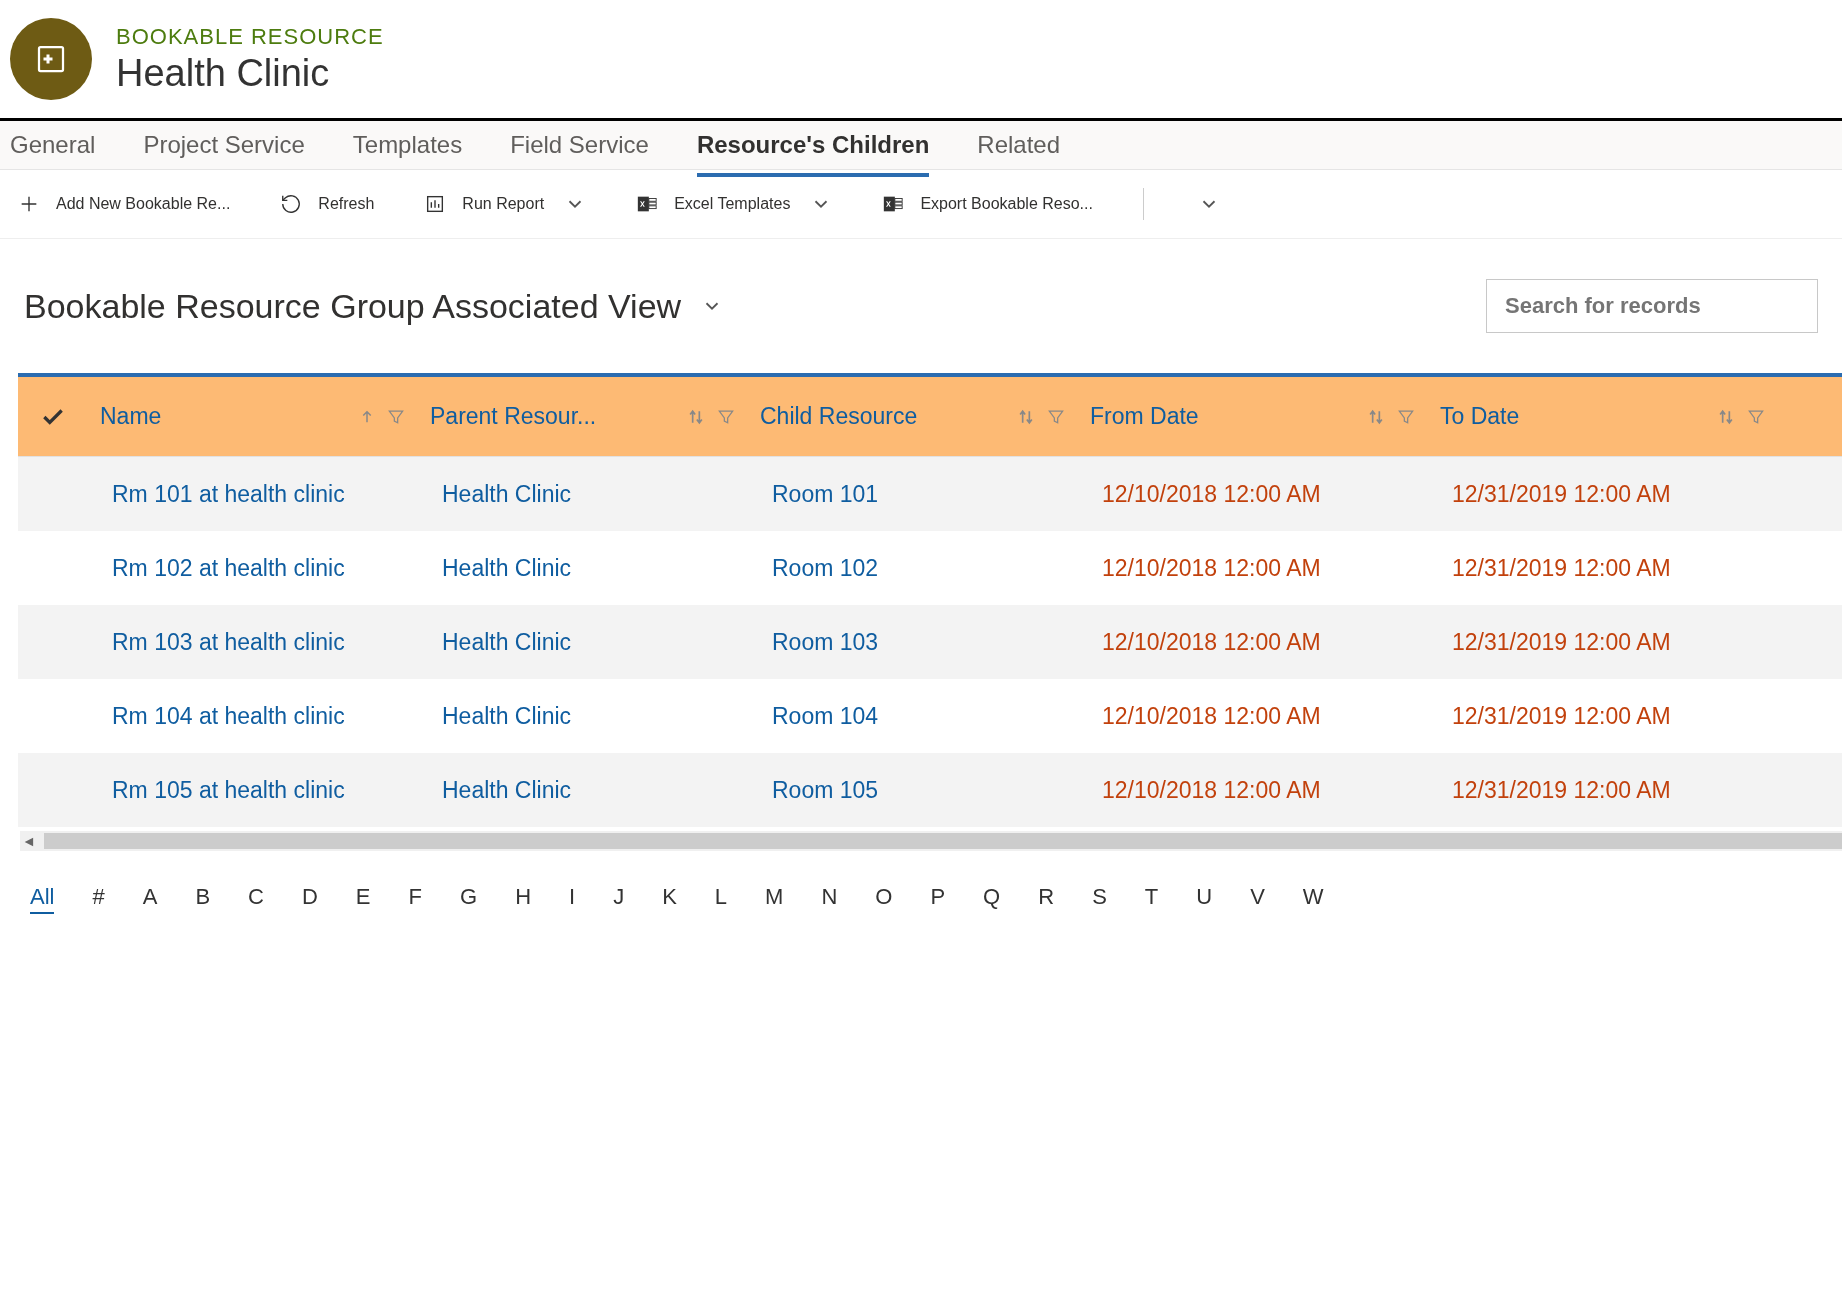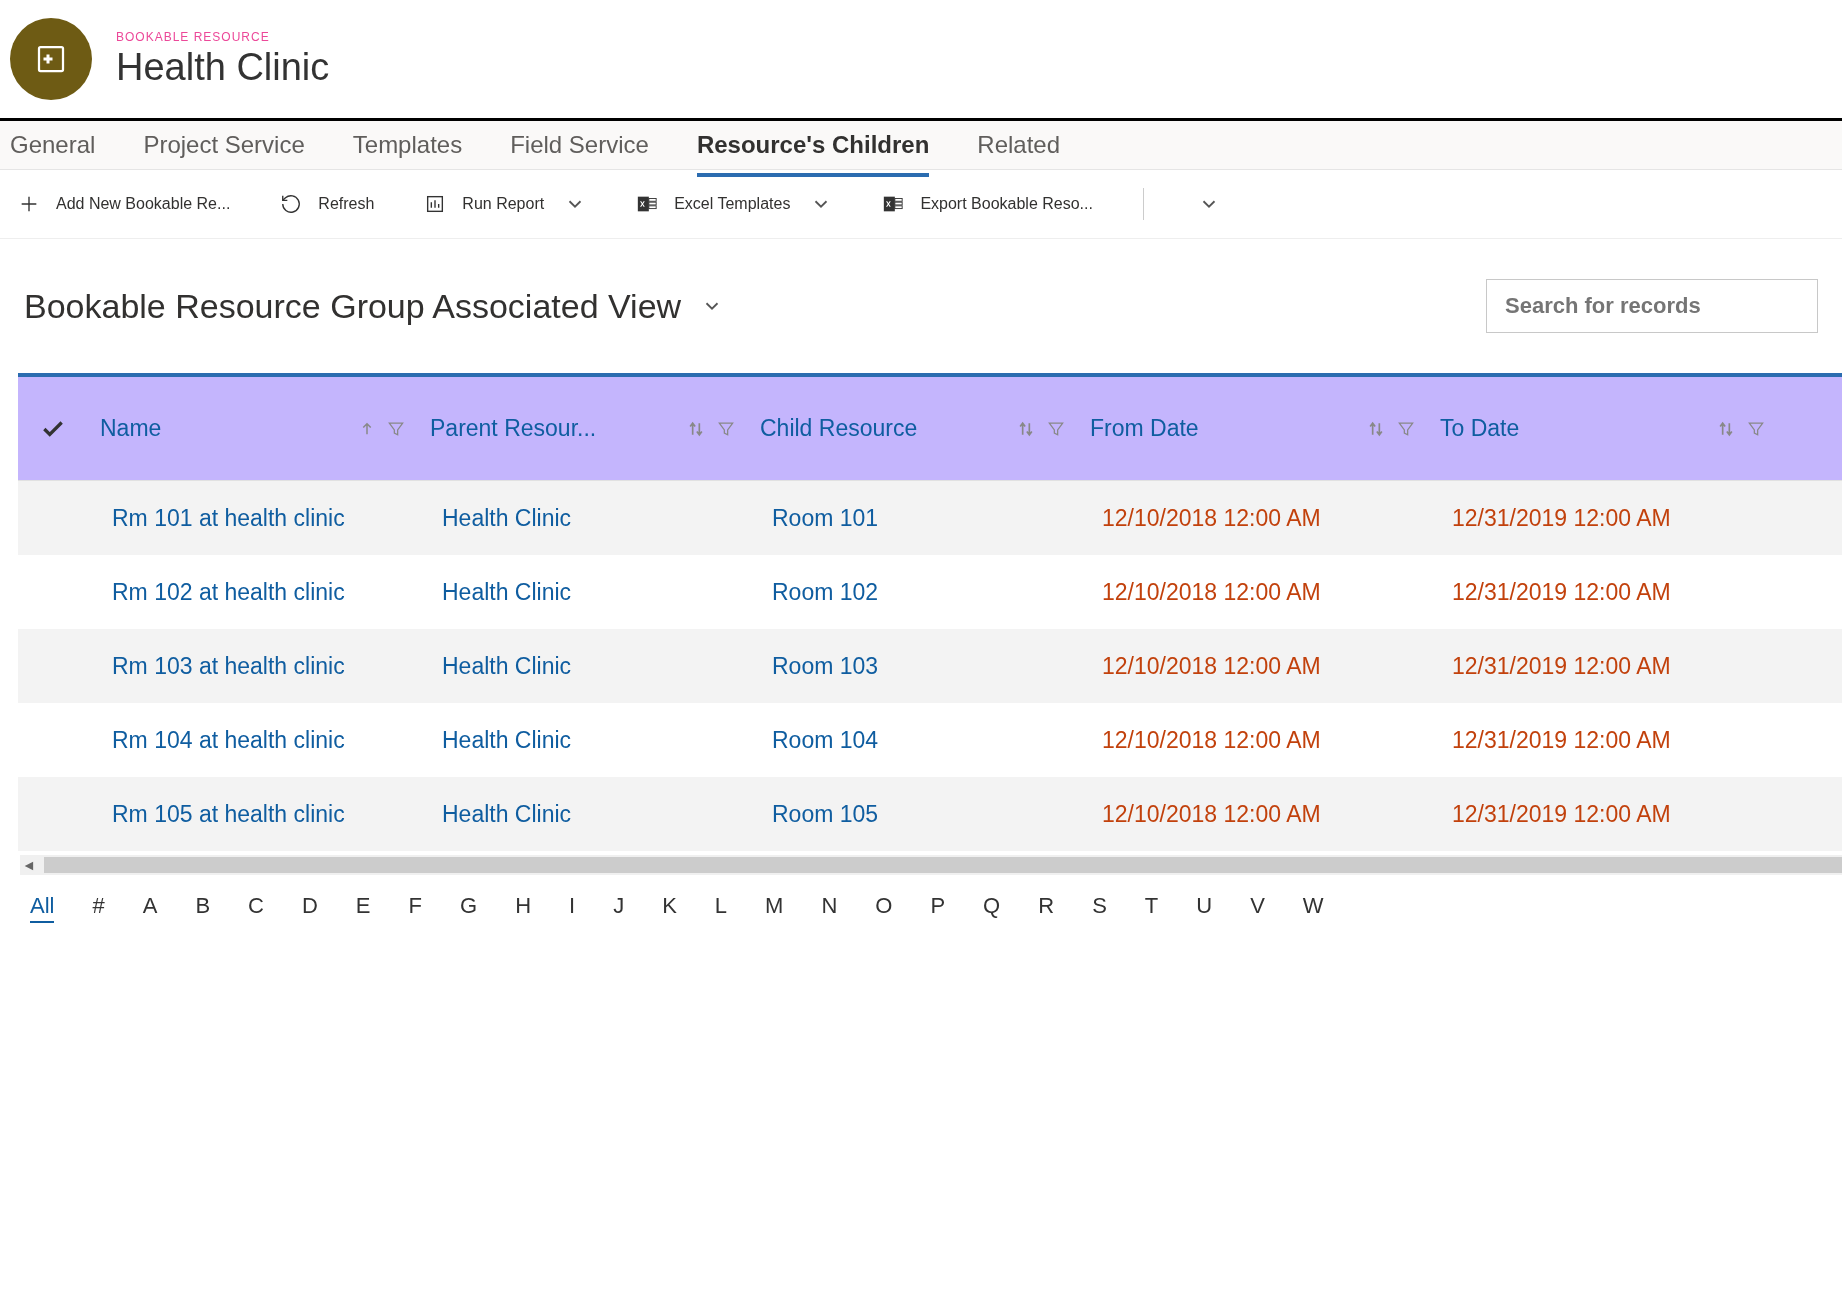--- a/index.html
+++ b/index.html
@@ -24,23 +24,23 @@
     border-radius: 50%;
     background: #6e5b14;
     display: flex;
     align-items: center;
     justify-content: center;
     flex-shrink: 0;
   }
   .entity-icon svg { width: 36px; height: 36px; }
   .header-text { display: flex; flex-direction: column; }
   .entity-label {
-    font-size: 12px;
+    font-size: 22px;
     letter-spacing: 1px;
-    color: #ec4899;
+    color: #4d7c0f;
     font-weight: 400;
   }
   .record-title {
     font-size: 38px;
     color: #333;
     font-weight: 400;
     margin-top: 2px;
   }
 
   
@@ -128,23 +128,23 @@
   }
 
   
   .grid-outer {
     margin: 20px 0 0 18px;
     border-top: 4px solid #2b6cb0;
   }
   .grid-header {
     display: flex;
     align-items: center;
-    height: 104px;
+    height: 80px;
     border-bottom: 1px solid #e1e1e1;
-    background: #c4b5fd;
+    background: #fdba74;
   }
   .col {
     display: flex;
     align-items: center;
     gap: 12px;
     padding: 0 12px;
     position: relative;
   }
   .col-sel { width: 70px; justify-content: center; }
   .col-name { width: 330px; }
@@ -217,20 +217,21 @@
     background: #ccc;
   }
 
   
   .index-bar {
     display: flex;
     gap: 38px;
     padding: 18px 30px;
     font-size: 22px;
     color: #333;
+    margin-top: 15px;
   }
   .index-bar .idx { cursor: pointer; }
   .index-bar .idx.active {
     color: #0f5da0;
     border-bottom: 2px solid #0f5da0;
     padding-bottom: 2px;
   }
 </style>
 </head>
 <body>

